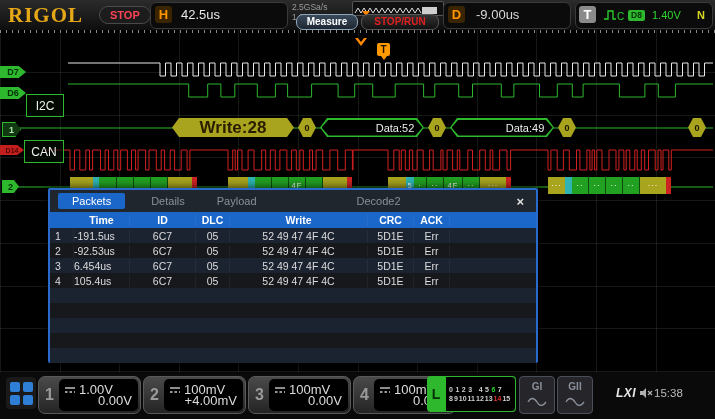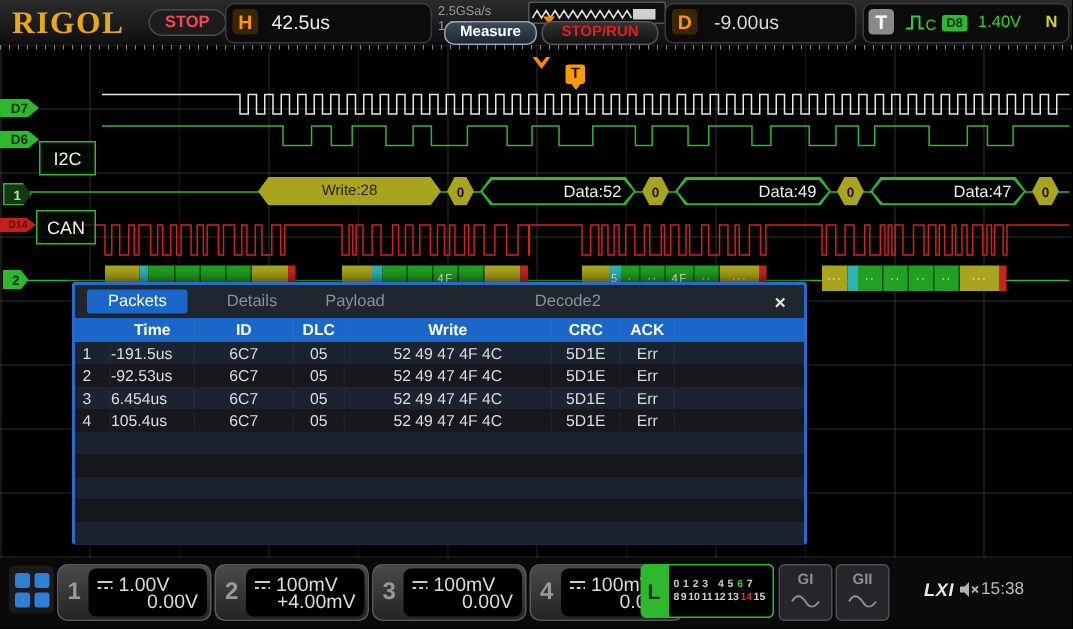--- a/index.html
+++ b/index.html
@@ -79,21 +79,21 @@
        border-radius:2px;color:#241200;font-weight:bold;font-size:10px;text-align:center;
        line-height:13px;z-index:3;}
   .trig-t::after{content:"";position:absolute;left:3.5px;top:13px;border-left:3px solid transparent;
        border-right:3px solid transparent;border-top:4px solid #ff9900;}
 
   .i2c-bus,.can-bus{position:absolute;left:0;width:715px;z-index:2;}
   .i2c-bus{top:88px;height:19px;}
   .can-bus{top:147px;height:17px;}
   .i2c-cell{position:absolute;top:0;height:19px;display:flex;align-items:center;justify-content:center;
        clip-path:polygon(0 50%,7px 0,calc(100% - 7px) 0,100% 50%,calc(100% - 7px) 100%,7px 100%);}
-  .i2c-cell.addr{background:#a8a41e;color:#2a1d00;font-weight:normal;font-size:10px;}
+  .i2c-cell.addr{background:#a8a41e;color:#2a1d00;font-weight:bold;font-size:17px;}
   .i2c-cell.ack{background:#a8a41e;color:#1a1400;font-weight:bold;font-size:9px;
        clip-path:polygon(0 50%,5px 0,calc(100% - 5px) 0,100% 50%,calc(100% - 5px) 100%,5px 100%);}
   .i2c-cell.data{background:#2db82d;color:#eee;font-size:11px;}
   .i2c-cell .hexinner{position:absolute;inset:1.5px;background:#000;clip-path:inherit;}
   .i2c-cell span{position:relative;z-index:1;padding-left:46px;}
   .can-frame{position:absolute;top:0;height:17px;display:flex;}
   .can-seg{height:100%;font-size:7.5px;color:#fff;display:flex;align-items:center;
        justify-content:center;overflow:hidden;letter-spacing:1px;}
   .can-seg.id,.can-seg.crc{background:#a8a41e;}
   .can-seg.dlc{background:#2fb3b3;}
@@ -222,24 +222,20 @@
         <div class="i2c-cell data" style="left: 320px; width: 104px;">
           <div class="hexinner"></div>
           <span>Data:52</span>
         </div>
         <div class="i2c-cell ack" style="left: 428px; width: 18px;">0</div>
         <div class="i2c-cell data" style="left: 450px; width: 104px;">
           <div class="hexinner"></div>
           <span>Data:49</span>
         </div>
         <div class="i2c-cell ack" style="left: 558px; width: 18px;">0</div>
-        <div class="i2c-cell data" style="left: 580px; width: 104px;">
-          <div class="hexinner"></div>
-          <span>Data:47</span>
-        </div>
         <div class="i2c-cell ack" style="left: 688px; width: 18px;">0</div>
       </div>
     <div class="can-bus" id="can-bus">
         <div class="can-frame" style="left: 70px;">
           <div class="can-seg id" style="width: 23px;"></div>
           <div class="can-seg dlc" style="width: 6px;"></div>
           <div class="can-seg data" style="width: 17px;"></div>
           <div class="can-seg data" style="width: 16px;"></div>
           <div class="can-seg data" style="width: 16px;"></div>
           <div class="can-seg data" style="width: 16px;"></div>

